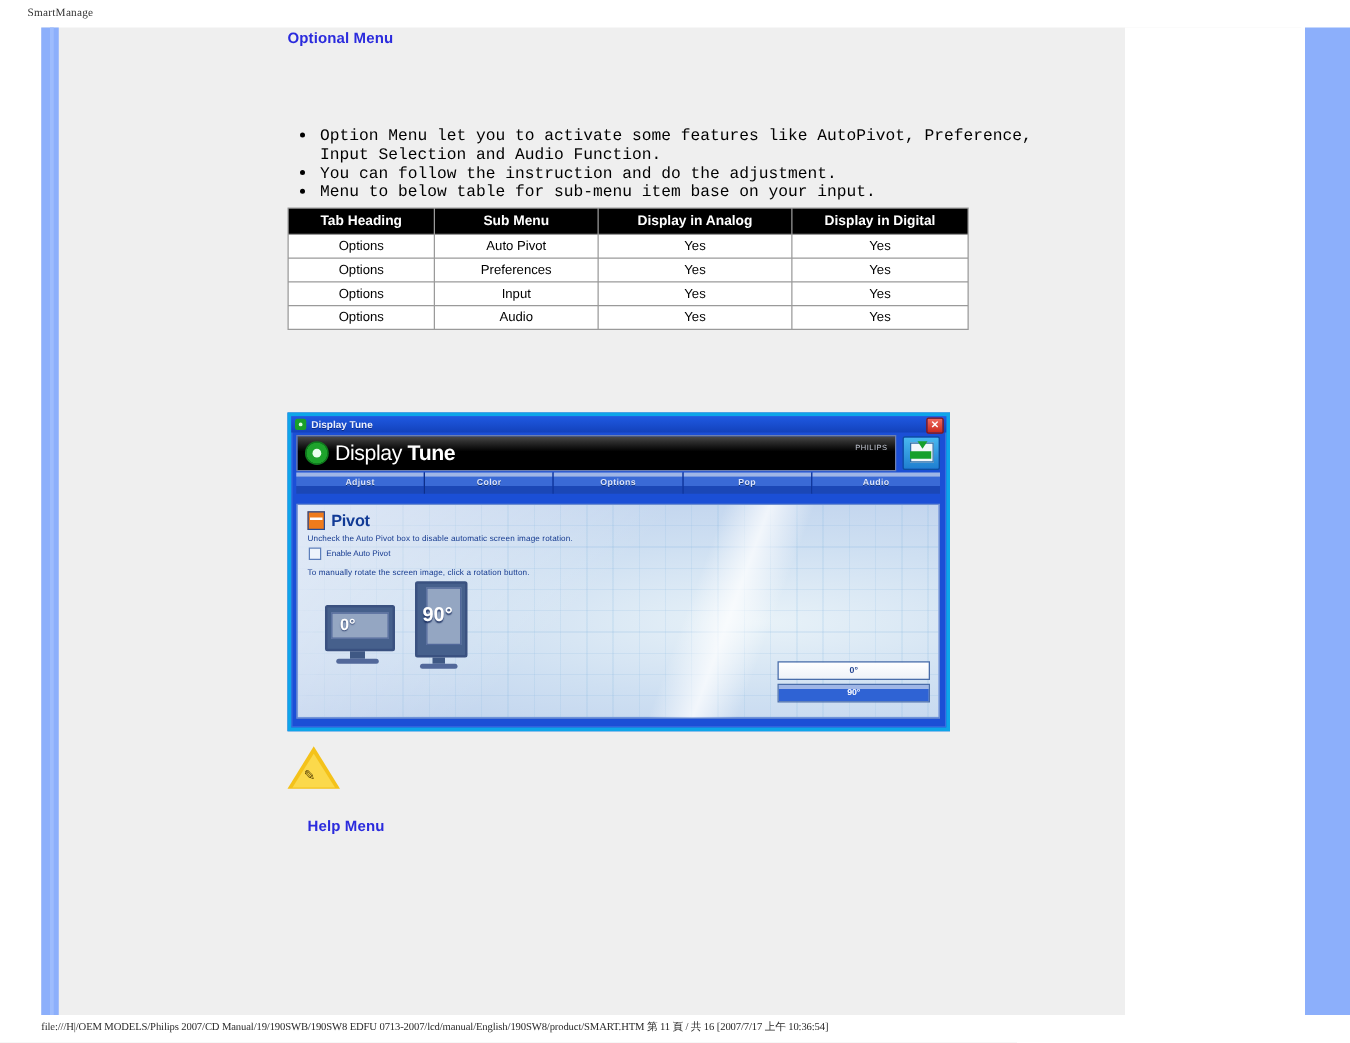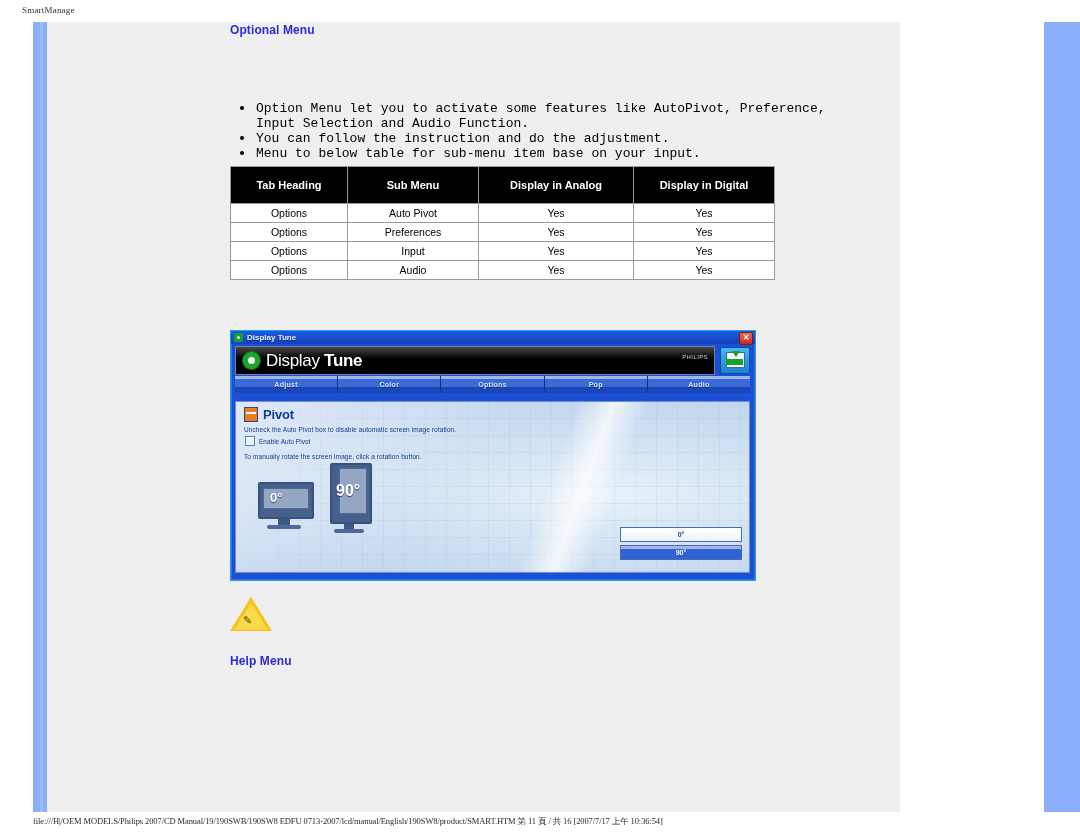--- a/index.html
+++ b/index.html
@@ -45,21 +45,21 @@
     position:absolute;left:228px;top:22px;
     width:660px;height:790px;
   }
   
   .section-head{
     font-family:"Liberation Sans", sans-serif;
     font-size:12px;font-weight:bold;color:#2b2bdd;
     letter-spacing:.1px;
   }
   #optional-menu-head{position:absolute;left:2px;top:1px;}
-  #help-menu-head{position:absolute;left:2px;top:632px;}
+  #help-menu-head{position:absolute;left:18px;top:632px;}
   
   #bullets{
     position:absolute;left:8px;top:79px;width:616px;
     font-family:Liberation Mono, monospace;
     font-size:13px;color:#000;line-height:15px;
   }
   .bullet-row{position:relative;padding-left:20px;margin-bottom:0px;}
   .bullet-dot{
     position:absolute;left:4px;top:5px;
     width:4px;height:4px;border-radius:50%;background:#000;
@@ -67,39 +67,39 @@
   
   #opt-table{
     position:absolute;left:2px;top:144px;
     border-collapse:separate;border-spacing:1px;
     background:#9a9a9a;
     font-family:"Liberation Sans", sans-serif;
   }
   #opt-table th{
     background:#000000;color:#ffffff;
     font-size:11px;font-weight:bold;
-    padding:12px 6px;text-align:center;
+    padding:4px 6px;text-align:center;
     white-space:nowrap;
   }
   #opt-table td{
     background:#ffffff;color:#000;
     font-size:10.5px;font-weight:normal;
     padding:3px 6px;text-align:center;
     white-space:nowrap;
   }
   .col-w1{width:104px;}
   .col-w2{width:118px;}
   .col-w3{width:142px;}
   .col-w4{width:128px;}
   
   #dialog{
     position:absolute;left:2px;top:308px;
     width:524px;height:249px;
     background:#1b4fd6;
-    border:1px solid #0ea5e9;
+    border:3px solid #0ea5e9;
     box-shadow:0 0 0 1px #3a6ce0 inset;
   }
   #dlg-titlebar{
     position:absolute;left:0;top:0;right:0;height:13px;
     background:linear-gradient(to bottom,#1f59e2,#1342bb);
     display:flex;align-items:center;
   }
   #dlg-icon{
     width:9px;height:9px;margin-left:3px;margin-right:4px;
     background:#19a02a;border-radius:2px;

